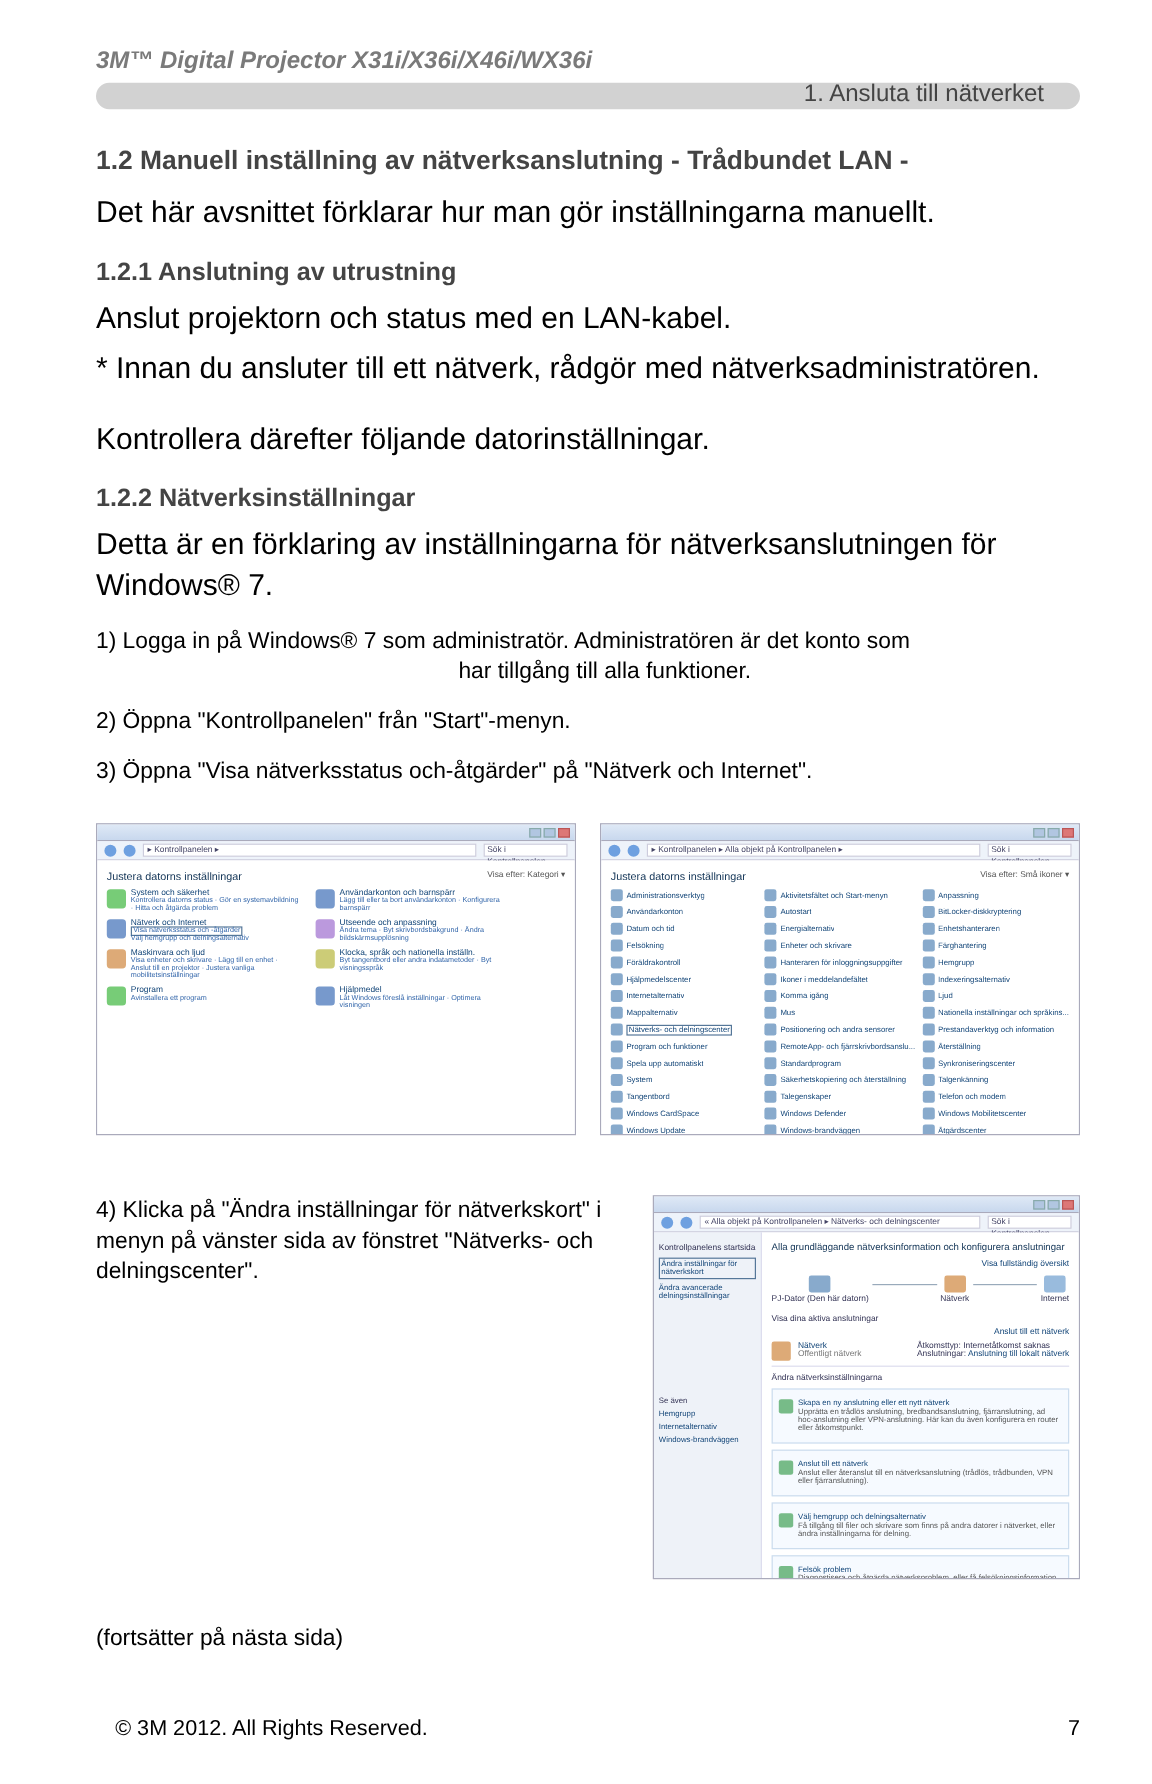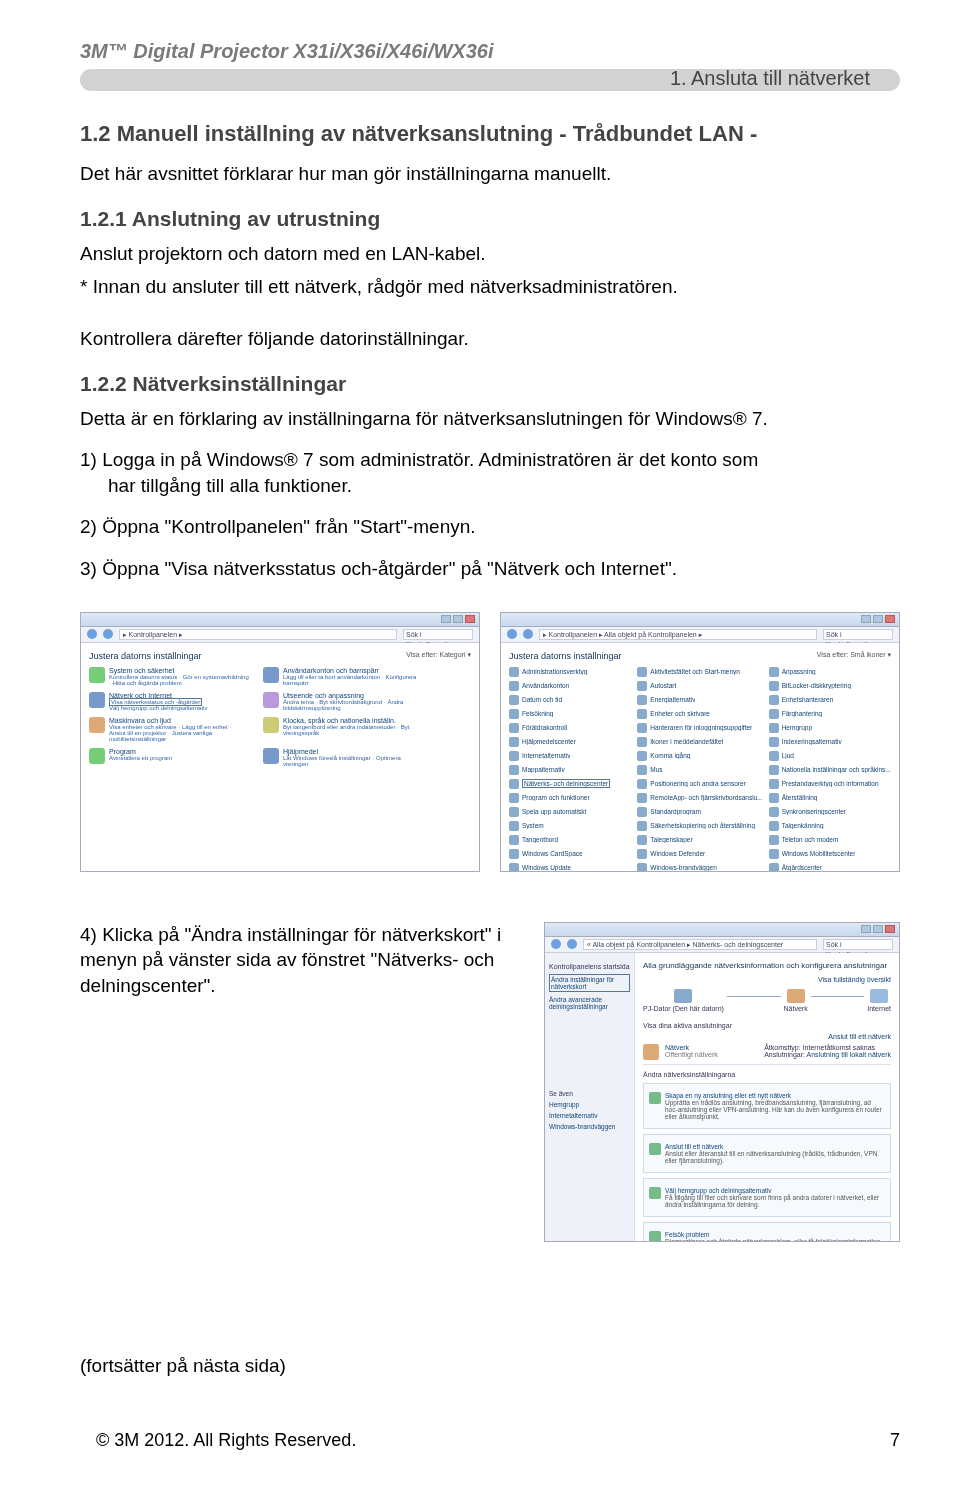--- a/index.html
+++ b/index.html
@@ -36,29 +36,29 @@
     top: -2px;
     color: #444;
     font-size: 20px;
   }
   h2.section {
     color: #444;
     font-size: 22px;
     font-weight: bold;
     margin: 10px 0 14px 0;
   }
-  p { font-size: 19px; line-height: 1.35; margin: 8px 0; }
+  p { font-size: 25px; line-height: 1.35; margin: 8px 0; }
   h3.subsection {
     color: #444;
     font-size: 21px;
     font-weight: bold;
     margin: 20px 0 10px 0;
   }
   .step { font-size: 19px; line-height: 1.35; margin: 16px 0; padding-left: 0px; }
-  .step .indent { display:block; padding-left: 28px; }
+  .step .indent { display:block; padding-left: 28px; text-align: center; }
   .screenshots-row {
     display: flex;
     gap: 20px;
     margin: 30px 0 50px 0;
   }
   .win-shot {
     border: 1px solid #aab;
     background: #f2f5fb;
     flex: 1;
     height: 260px;
@@ -141,21 +141,21 @@
 
 <div class="grey-bar">
   <div class="bar-bg"></div>
   <div class="bar-text">1. Ansluta till nätverket</div>
 </div>
 
 <h2 class="section">1.2 Manuell inställning av nätverksanslutning - Trådbundet LAN -</h2>
 <p>Det här avsnittet förklarar hur man gör inställningarna manuellt.</p>
 
 <h3 class="subsection">1.2.1 Anslutning av utrustning</h3>
-<p>Anslut projektorn och datorn med en LAN-kabel.</p>
+<p>Anslut projektorn och status med en LAN-kabel.</p>
 <p>* Innan du ansluter till ett nätverk, rådgör med nätverksadministratören.</p>
 <p style="margin-top:26px">Kontrollera därefter följande datorinställningar.</p>
 
 <h3 class="subsection">1.2.2 Nätverksinställningar</h3>
 <p>Detta är en förklaring av inställningarna för nätverksanslutningen för Windows® 7.</p>
 
 <div class="step">
   <span>1) Logga in på Windows® 7 som administratör. Administratören är det konto som</span>
   <span class="indent">har tillgång till alla funktioner.</span>
 </div>

